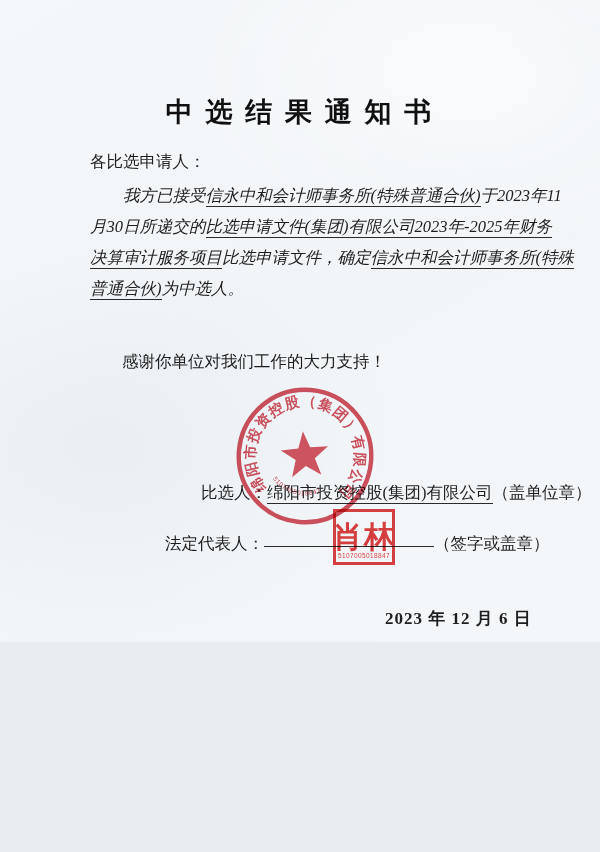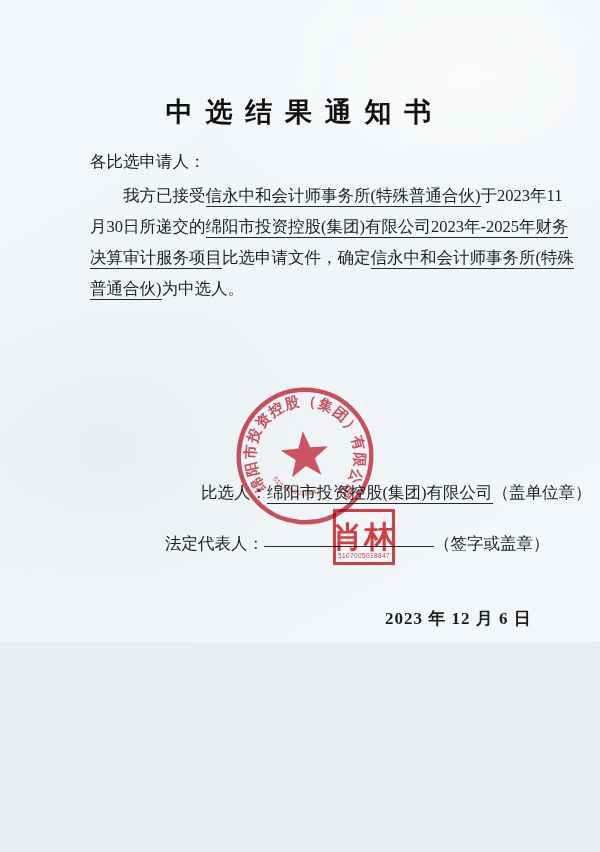--- a/index.html
+++ b/index.html
@@ -28,21 +28,21 @@
   }
   .salutation{
     top:131px;left:90px;
     font-size:16.5px;
     margin-top:20px;
   }
   .para{
     top:180px;left:90px;width:428px;
     font-size:16.5px;line-height:31px;
   }
-  .para .ln{white-space:nowrap;}
+  .para .ln{white-space:nowrap;font-style:italic;}
   .para .ln.indent{text-indent:33px;}
   .u{
     border-bottom:1px solid #2a2a2a;
     padding-bottom:1px;
   }
   .thanks{
     top:351px;left:122px;
     font-size:16.5px;
   }
   .sig-line{
@@ -103,25 +103,26 @@
 <body>
 
 <div class="page">
 
   <h1 class="abs title">中 选 结 果 通 知 书</h1>
 
   <div class="abs salutation">各比选申请人：</div>
 
   <div class="abs para">
     <div class="ln indent"><span>我方已接受</span><span class="u">信永中和会计师事务所(特殊普通合伙)</span><span>于2023年11</span></div>
-    <div class="ln"><span>月30日所递交的</span><span class="u">绵阳市投资控股(集团)有限公司2023年-2025年财务</span></div>
+    <div class="ln"><span>月30日所递交的</span><span class="u">比选申请文件(集团)有限公司2023年-2025年财务</span></div>
     <div class="ln"><span class="u">决算审计服务项目</span><span>比选申请文件，确定</span><span class="u">信永中和会计师事务所(特殊</span></div>
     <div class="ln"><span class="u">普通合伙)</span><span>为中选人。</span></div>
   </div>
 
+  <div class="abs thanks">感谢你单位对我们工作的大力支持！</div>
 
   <div class="abs sig-line sig-bidder"><span>比选人：</span><span class="u">绵阳市投资控股(集团)有限公司</span><span>（盖单位章）</span></div>
 
   <div class="abs sig-line sig-legal"><span>法定代表人：</span><span class="blank-underline"></span><span>（签字或盖章）</span></div>
 
   <div class="abs date">2023 年 12 月 6 日</div>
 
   <svg class="abs seal" viewBox="0 0 150 150" xmlns="http://www.w3.org/2000/svg">
     <circle class="seal-ring" cx="75" cy="75" r="69"></circle>
     <defs>

